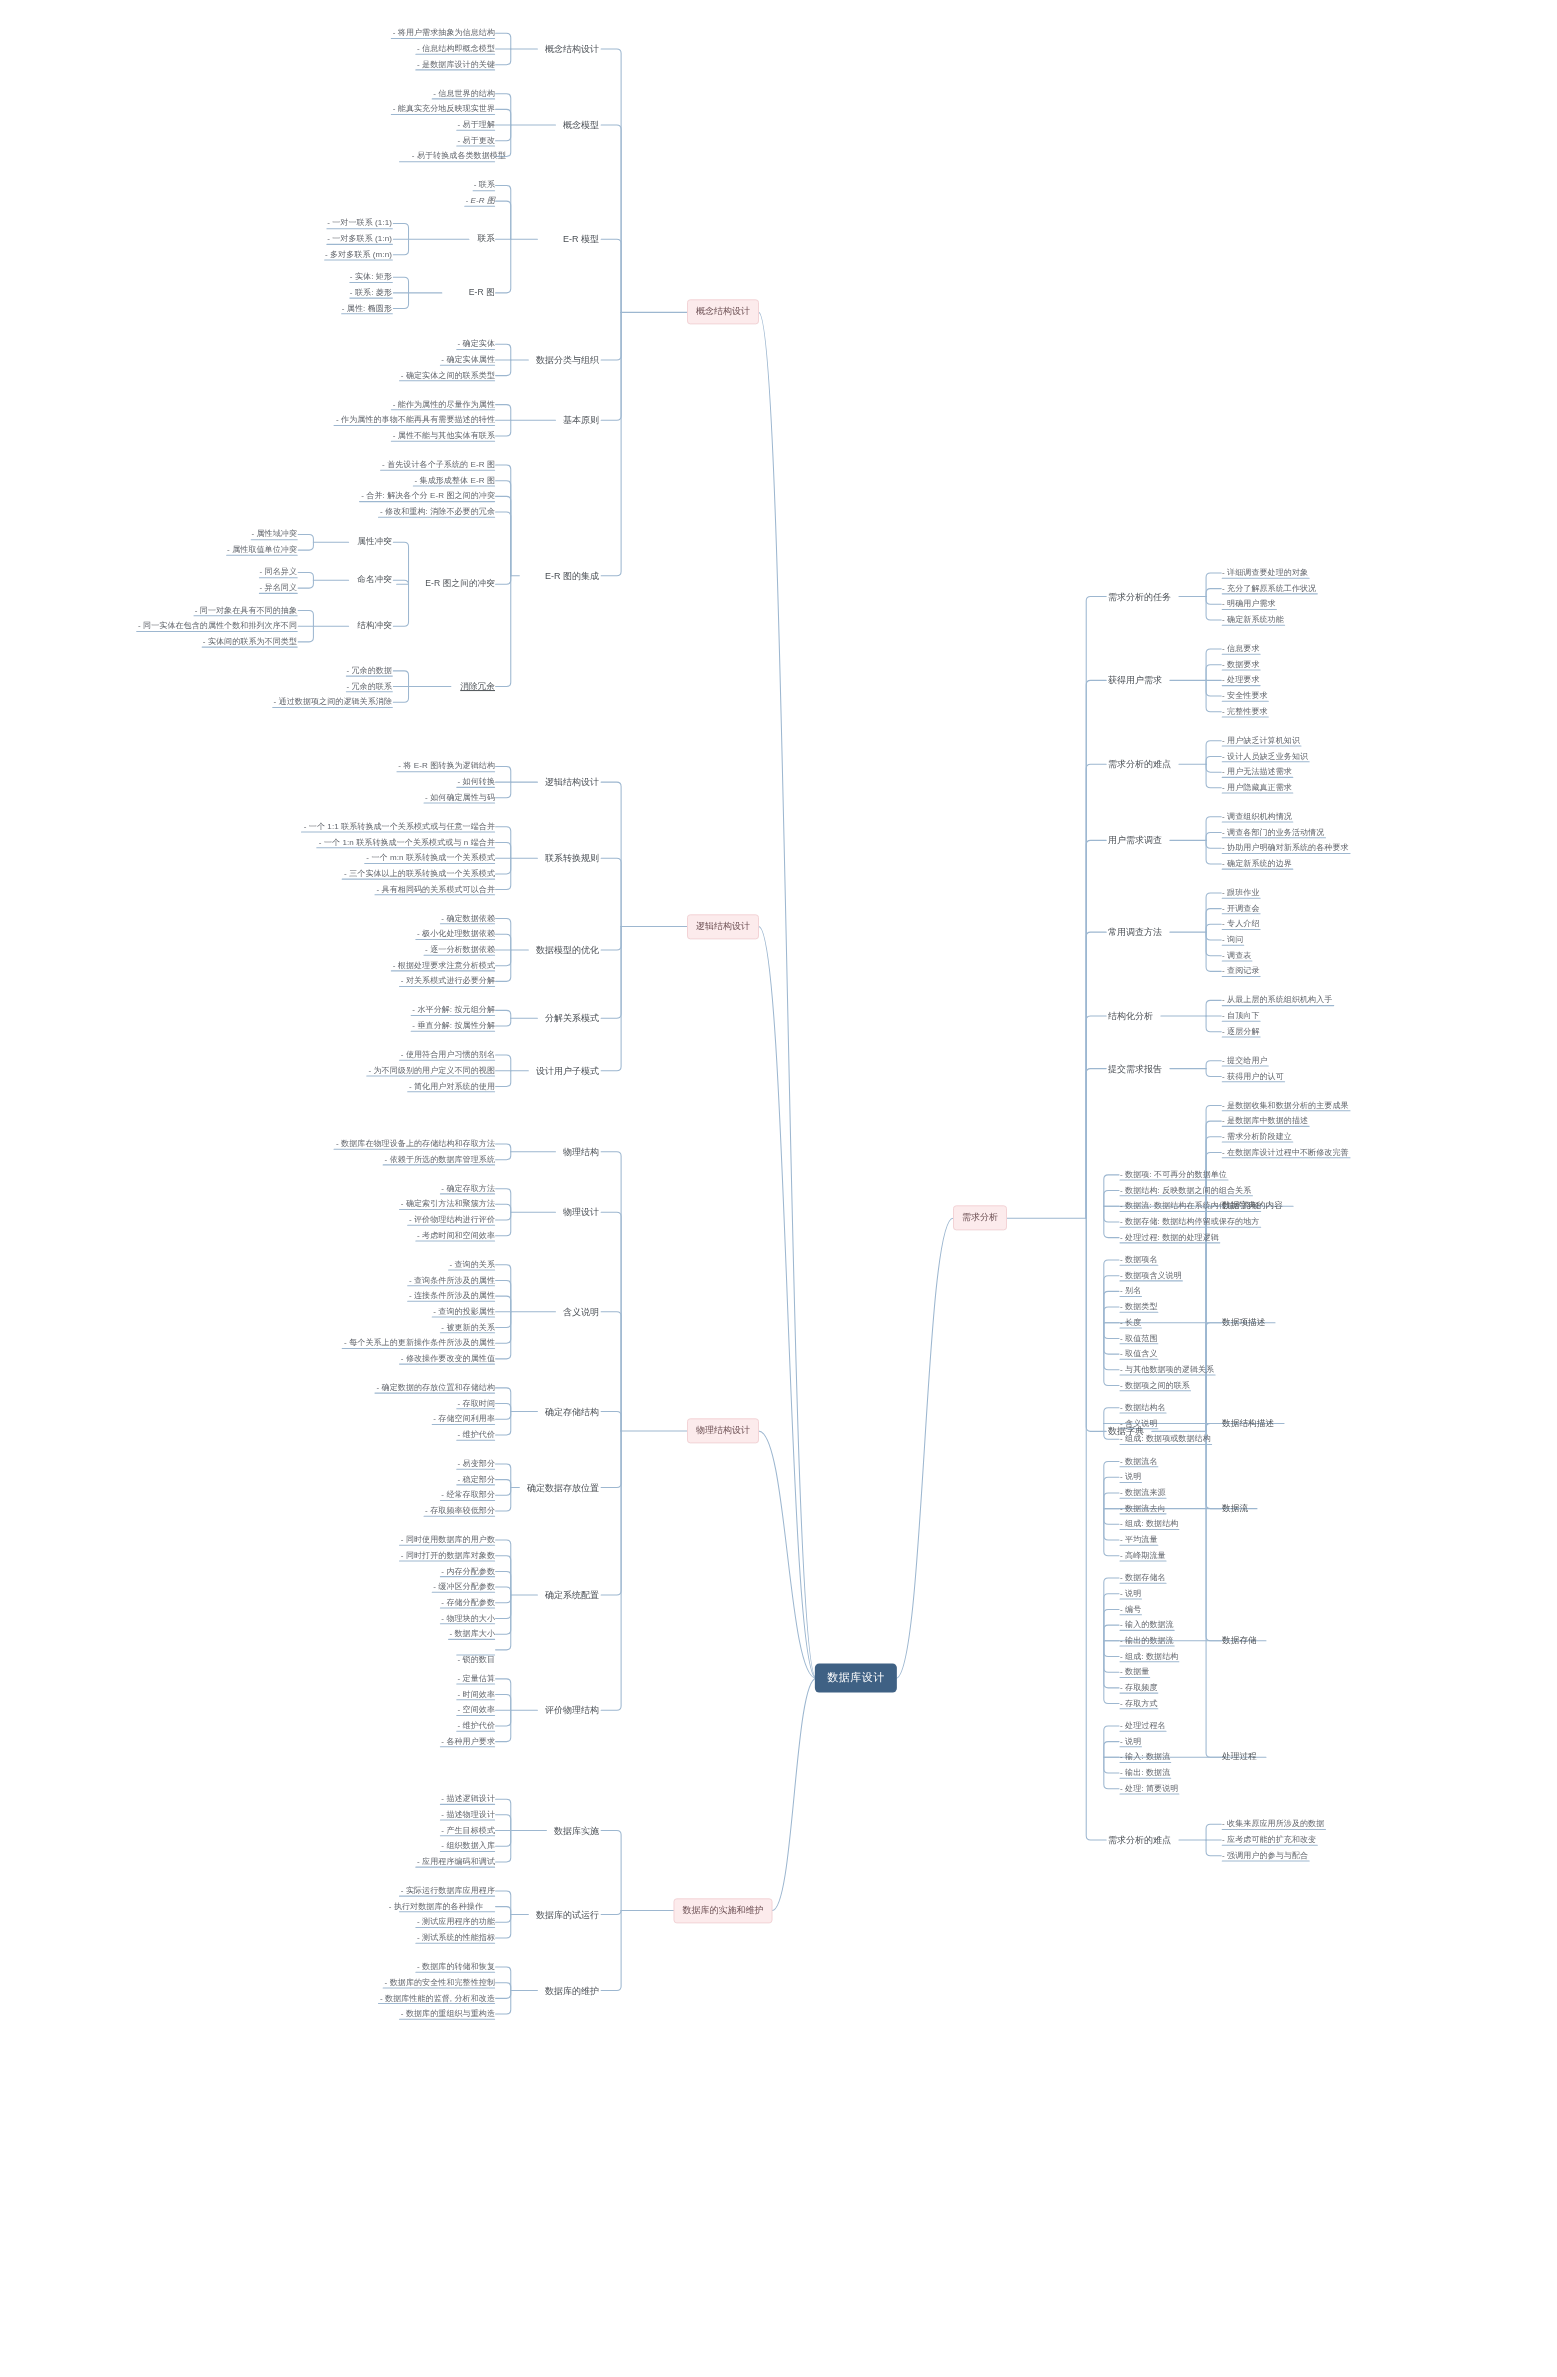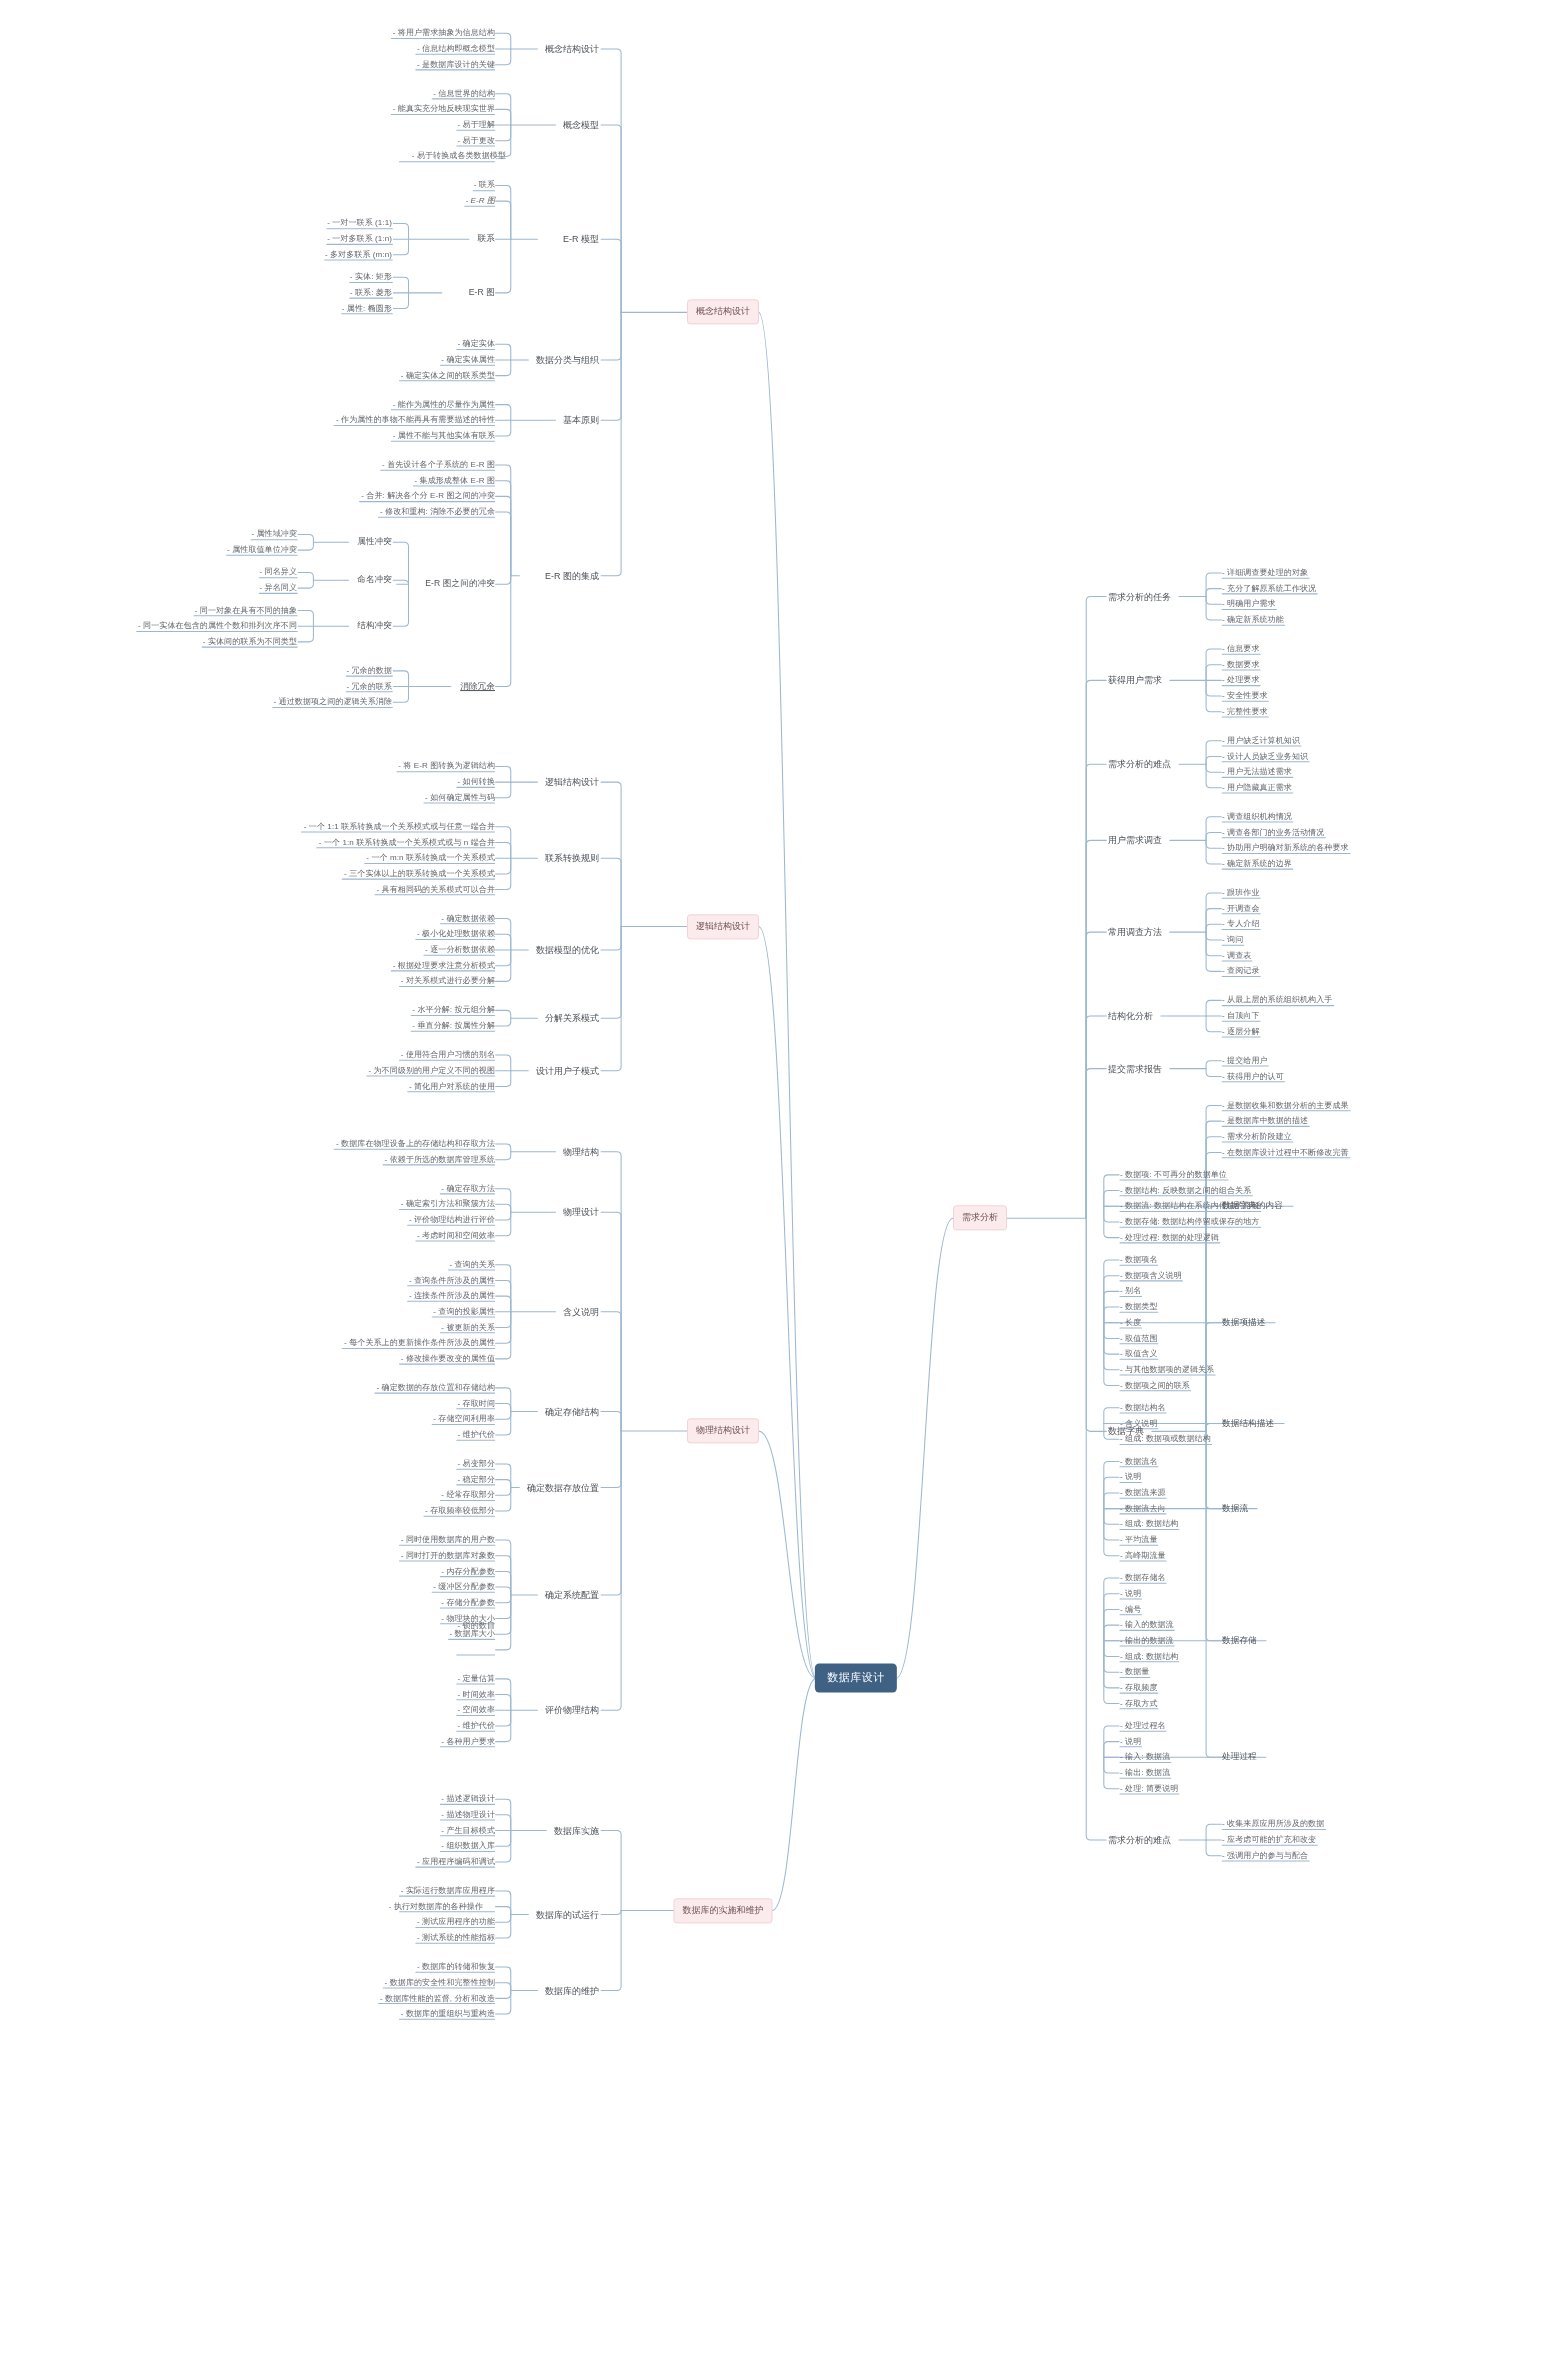--- a/index.html
+++ b/index.html
@@ -616,21 +616,21 @@
     <div class="node leaf ra" style="left: 495px; top: 1495px;">- 经常存取部分</div>
     <div class="node leaf ra" style="left: 495px; top: 1511px;">- 存取频率较低部分</div>
     <div class="node branch2 ra" style="left: 599px; top: 1488px;">确定数据存放位置</div>
     <div class="node leaf ra" style="left: 495px; top: 1540px;">- 同时使用数据库的用户数</div>
     <div class="node leaf ra" style="left: 495px; top: 1556px;">- 同时打开的数据库对象数</div>
     <div class="node leaf ra" style="left: 495px; top: 1572px;">- 内存分配参数</div>
     <div class="node leaf ra" style="left: 495px; top: 1587px;">- 缓冲区分配参数</div>
     <div class="node leaf ra" style="left: 495px; top: 1603px;">- 存储分配参数</div>
     <div class="node leaf ra" style="left: 495px; top: 1619px;">- 物理块的大小</div>
     <div class="node leaf ra" style="left: 495px; top: 1634px;">- 数据库大小</div>
-    <div class="node leaf ra" style="left: 495px; top: 1626px;">- 锁的数目</div>
+    <div class="node leaf ra" style="left: 495px; top: 1660px;">- 锁的数目</div>
     <div class="node branch2 ra" style="left: 599px; top: 1595px;">确定系统配置</div>
     <div class="node leaf ra" style="left: 495px; top: 1679px;">- 定量估算</div>
     <div class="node leaf ra" style="left: 495px; top: 1695px;">- 时间效率</div>
     <div class="node leaf ra" style="left: 495px; top: 1710px;">- 空间效率</div>
     <div class="node leaf ra" style="left: 495px; top: 1726px;">- 维护代价</div>
     <div class="node leaf ra" style="left: 495px; top: 1742px;">- 各种用户要求</div>
     <div class="node branch2 ra" style="left: 599px; top: 1710px;">评价物理结构</div>
     <div class="topic" style="left: 723px; top: 1431px;">物理结构设计</div>
     <div class="node leaf ra" style="left: 495px; top: 1799px;">- 描述逻辑设计</div>
     <div class="node leaf ra" style="left: 495px; top: 1815px;">- 描述物理设计</div>

